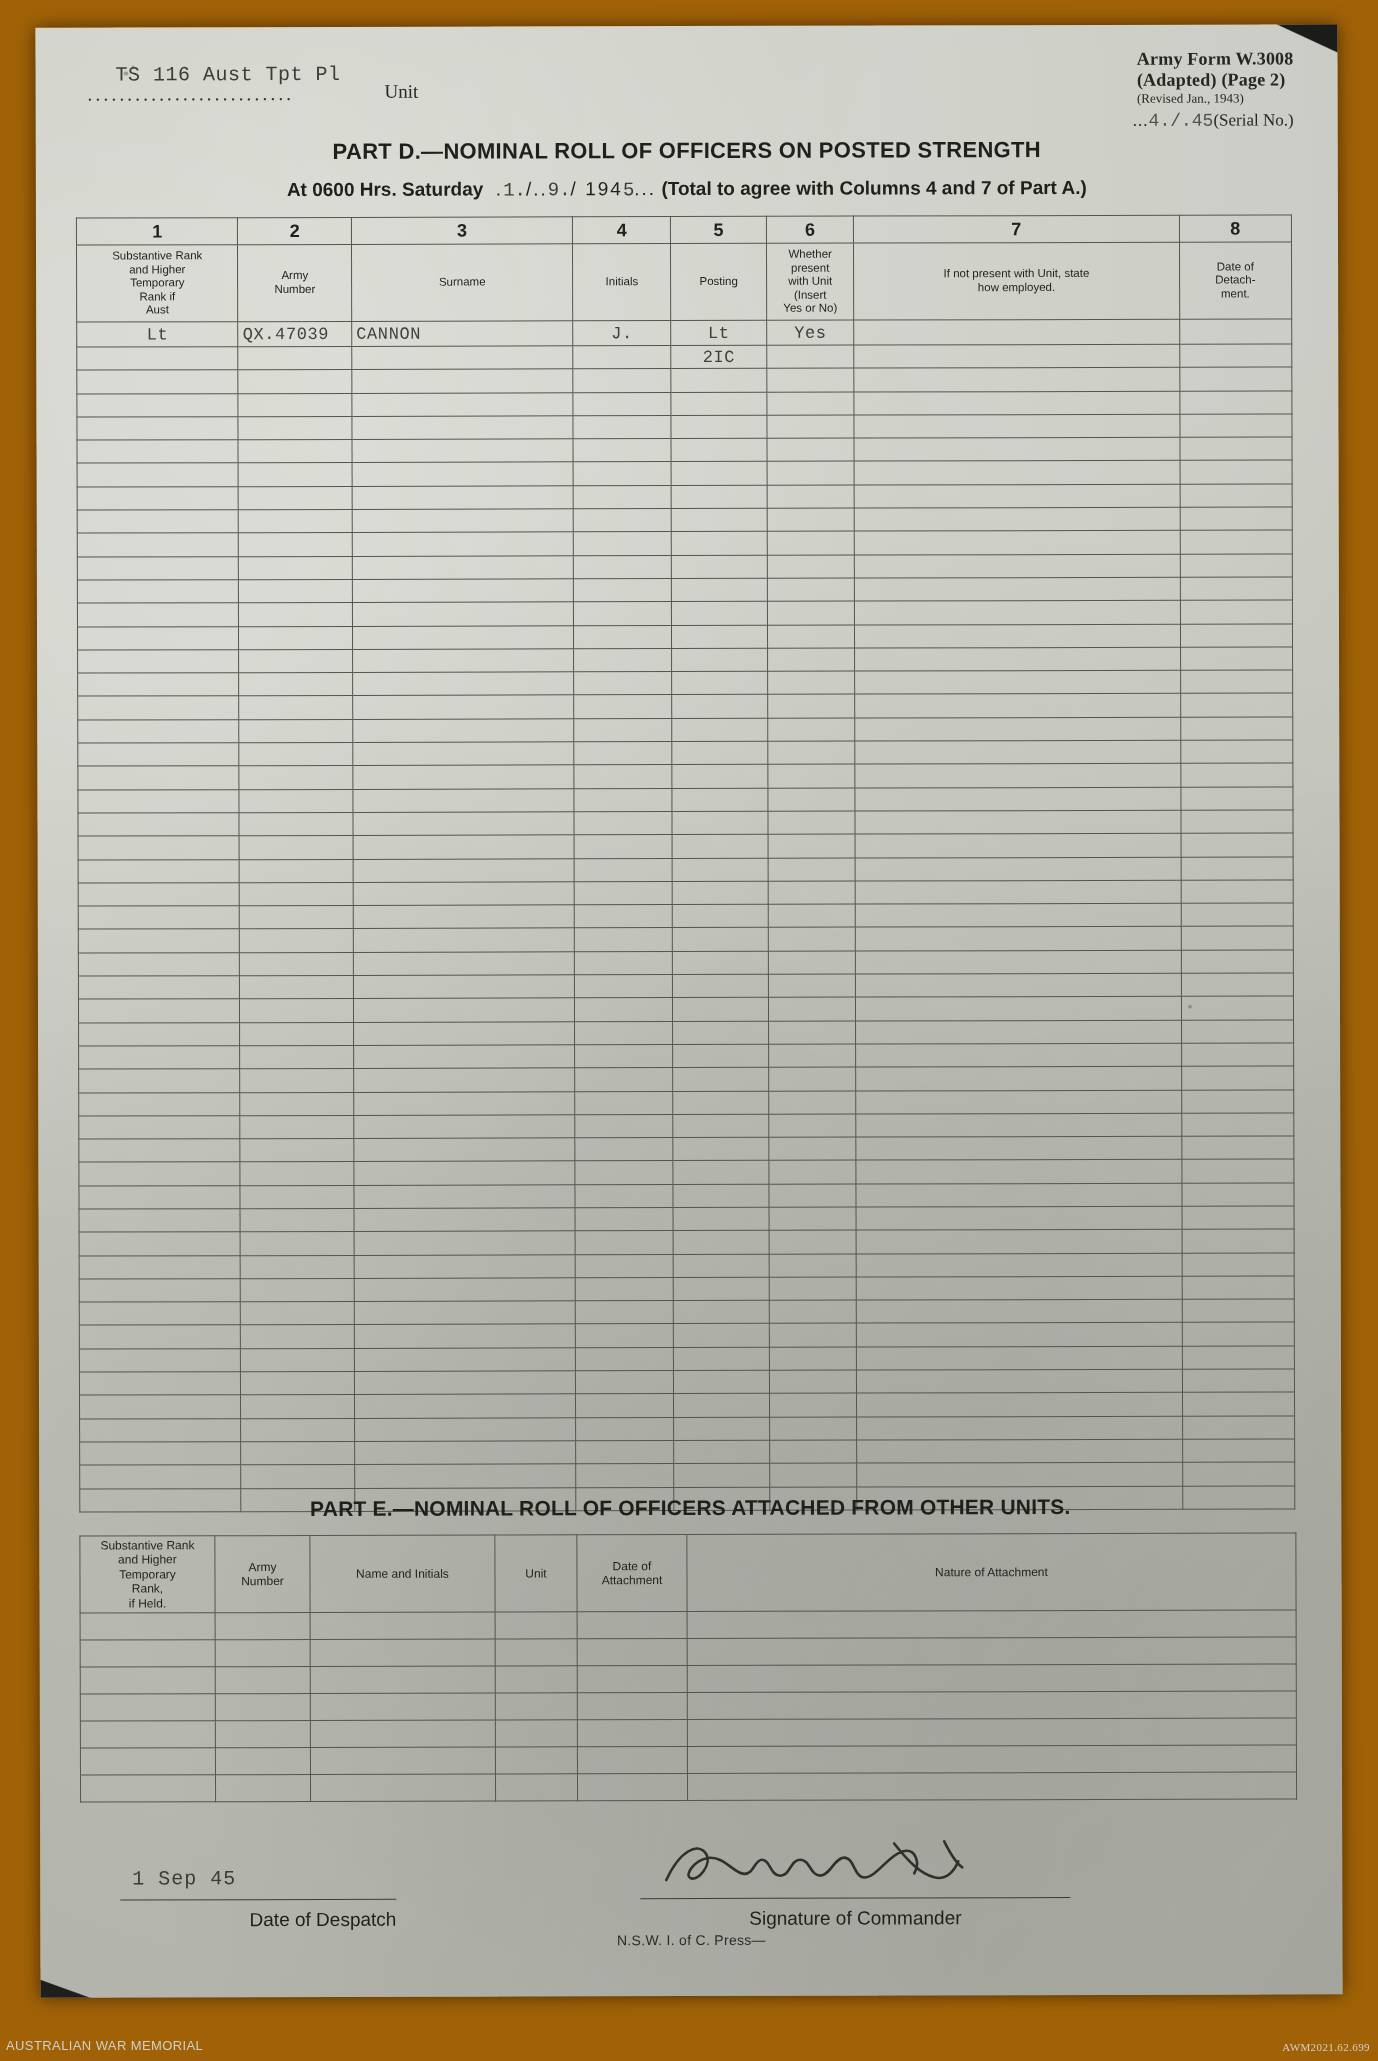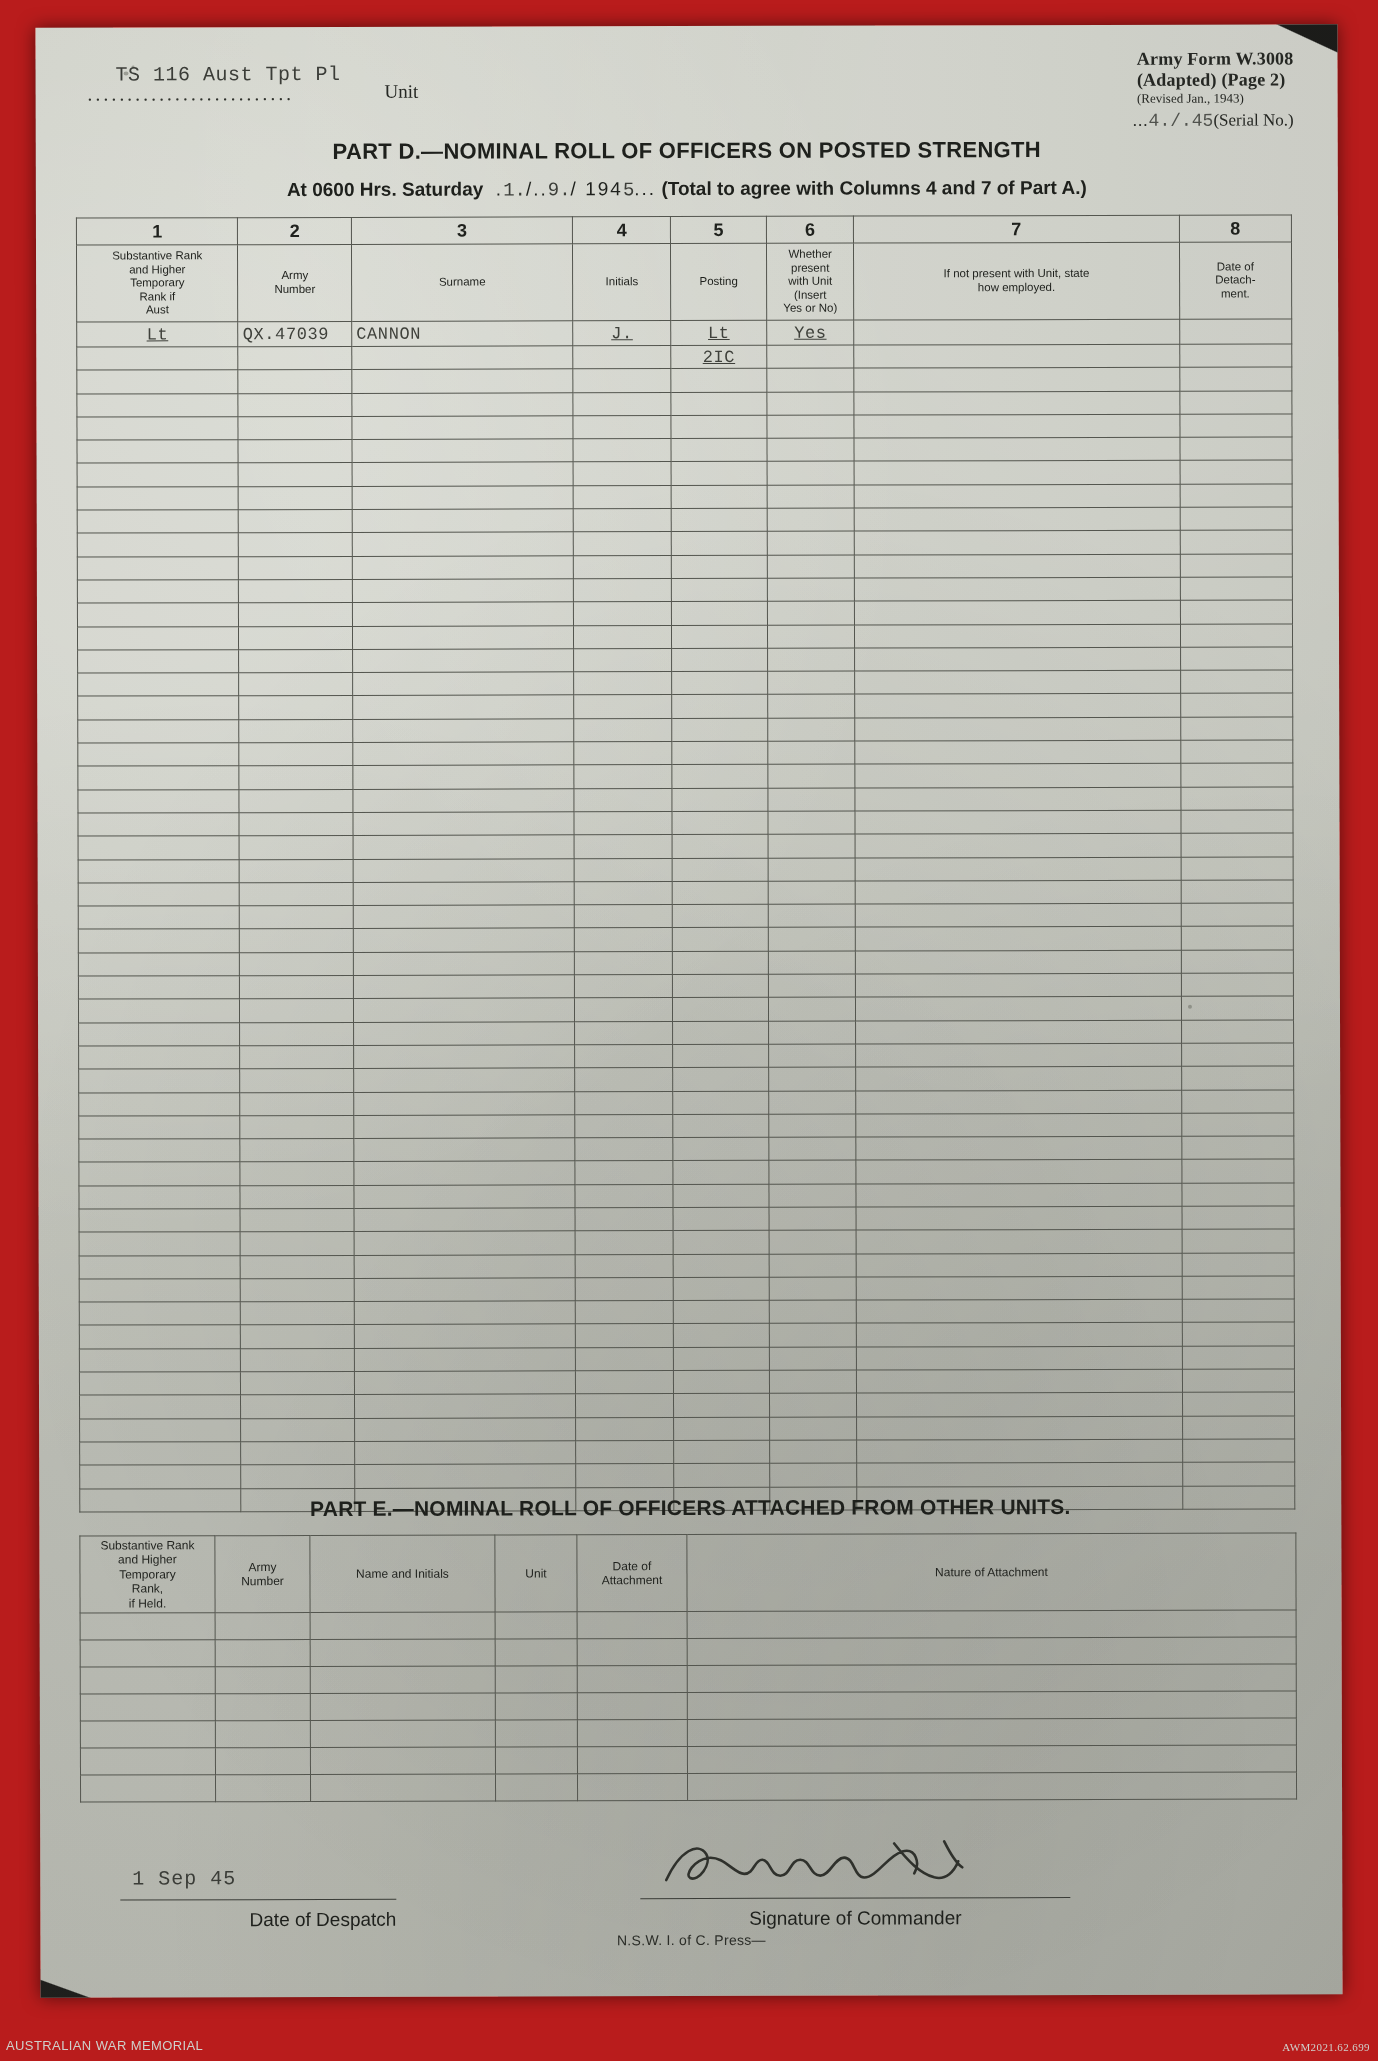--- a/index.html
+++ b/index.html
@@ -12,21 +12,21 @@
     height: 2061px;
     overflow: hidden;
     font-family: "Liberation Serif", serif;
     position: relative;
   }
 
   
   #photo {
     position: absolute;
     inset: 0;
-    background: #b91c1c;
+    background: #a16207;
   }
 
   
   #sheet {
     position: absolute;
     left: 38px;
     top: 26px;
     width: 1302px;
     height: 1970px;
     background:
@@ -208,21 +208,21 @@
 
   .cellink {
     font-family: "Liberation Mono", monospace;
     font-size: 17px;
     color: #3f413b;
     display: block;
     padding-left: 4px;
     text-align: left;
     letter-spacing: .6px;
   }
-  .cellink.c { text-align: center; padding-left: 0; text-decoration: underline; }
+  .cellink.c { text-align: center; padding-left: 0; }
 
   
   #part-e-title {
     position: absolute;
     left: 0; right: 0;
     top: 1470px;
     text-align: center;
     font-size: 21px;
     font-weight: bold;
     color: #1e201c;

